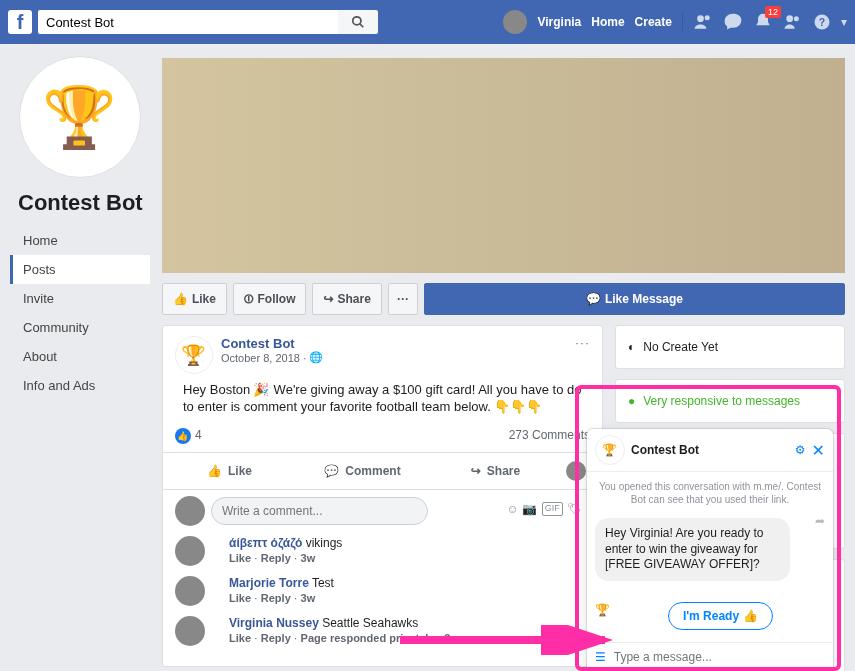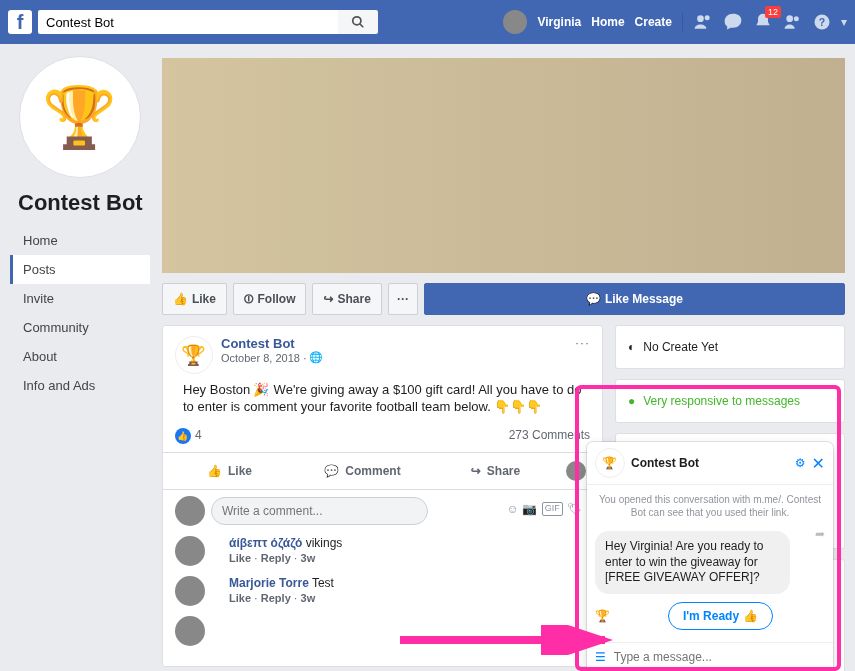--- a/index.html
+++ b/index.html
@@ -52,21 +52,21 @@
 .side-item{display:flex;align-items:center;gap:8px;padding:4px 0;color:#1c1e21;font-size:12px}
 .side-item a{color:#365899}
 .responsive{color:#42b72a;font-size:12px}
 .chat-popup{position:fixed;bottom:0;right:22px;width:246px;background:#fff;box-shadow:0 0 0 1px rgba(0,0,0,.1),0 4px 12px rgba(0,0,0,.15);border-radius:6px 6px 0 0;z-index:50}
 .chat-head{display:flex;align-items:center;padding:6px 8px;border-bottom:1px solid #eee;gap:6px}
 .chat-ava{width:28px;height:28px;border-radius:50%;background:#fff;border:1px solid #eee;display:flex;align-items:center;justify-content:center}
 .chat-title{font-weight:bold;font-size:12px;flex:1}
 .chat-body{padding:8px;font-size:12px;max-height:200px;overflow:hidden}
 .chat-notice{color:#90949c;font-size:10px;text-align:center;margin-bottom:8px;line-height:1.3}
 .chat-msg{background:#f1f0f0;border-radius:14px;padding:8px 10px;margin:4px 0;font-size:12px;line-height:1.3;max-width:175px}
-.chat-quickreply{border:1px solid #0084ff;color:#0084ff;border-radius:16px;padding:6px 14px;font-weight:bold;font-size:12px;margin:4px auto 4px;display:flex;align-items:center;gap:4px;width:fit-content;cursor:pointer}
+.chat-quickreply{border:1px solid #0084ff;color:#0084ff;border-radius:16px;padding:6px 14px;font-weight:bold;font-size:12px;margin:17px auto 4px;display:flex;align-items:center;gap:4px;width:fit-content;cursor:pointer}
 .chat-foot{border-top:1px solid #eee;display:flex;align-items:center;padding:6px 8px;gap:6px}
 .chat-type{flex:1;border:none;font-size:12px;outline:none;color:#999}
 .highlight-box{position:fixed;border:4px solid #ff2ea6;border-radius:6px;z-index:60;pointer-events:none}
 .arrow{position:fixed;z-index:55;pointer-events:none}
 .post-menu{margin-left:auto;color:#616770;cursor:pointer;letter-spacing:1px}
 .more-btn{padding:5px 8px}
 .community-item{display:flex;gap:8px;padding:5px 0;font-size:12px;color:#1c1e21}
 svg{display:block}
 </style>
 </head>
@@ -210,20 +210,21 @@
               <div class="comment">
                 <div class="comment-ava"></div>
                 <div class="comment-body"><span class="comment-author">άίβεπτ όζάζό</span><span> vikings</span><div class="comment-meta"><a>Like</a> · <a>Reply</a> · <a>3w</a></div></div>
               </div>
               <div class="comment">
                 <div class="comment-ava"></div>
                 <div class="comment-body"><span class="comment-author">Marjorie Torre</span><span> Test</span><div class="comment-meta"><a>Like</a> · <a>Reply</a> · <a>3w</a></div></div>
               </div>
               <div class="comment">
                 <div class="comment-ava"></div>
+                <div class="comment-body"><span class="comment-author">Virginia Nussey</span><span> Seattle Seahawks</span><div class="comment-meta"><a>Like</a> · <a>Reply</a> · <a>Page responded privately</a> · <a>3w</a></div></div>
               </div>
             </div>
         </div>
       </div>
 
       <div class="sidecol">
         <div class="card">
           <div class="side-item">
               <span>◐</span>
               <span>No Create Yet</span>

